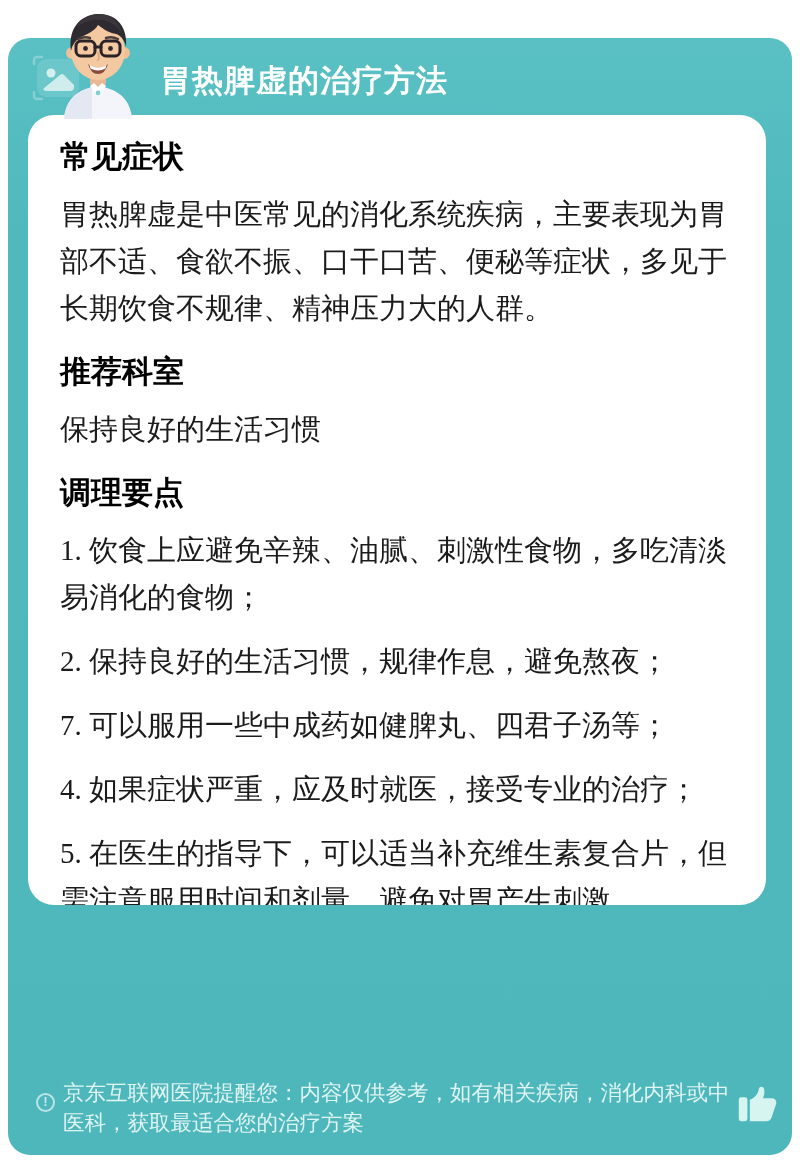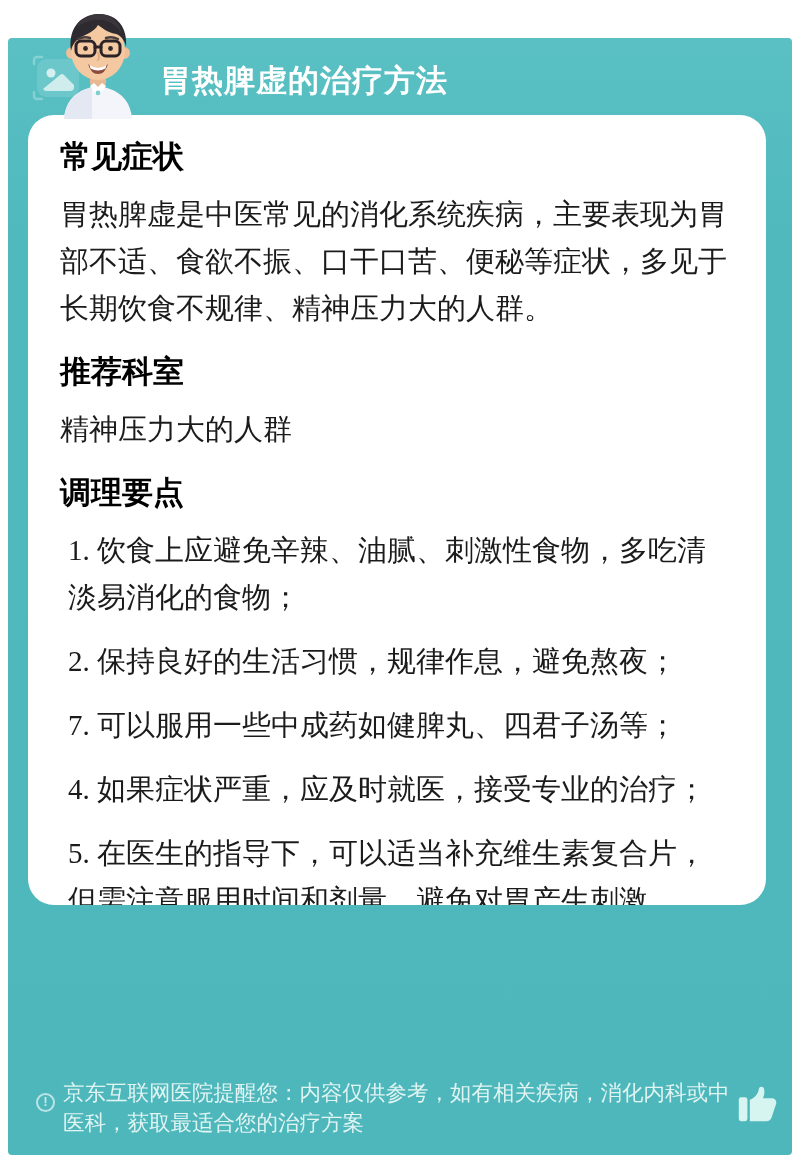--- a/index.html
+++ b/index.html
@@ -9,21 +9,21 @@
     background: #ffffff;
     position: relative;
     overflow: hidden;
   }
 
   
   .panel {
     position: absolute;
     left: 8px; top: 38px;
     width: 784px; height: 1117px;
-    border-radius: 4px;
+    border-radius: 22px;
     background: linear-gradient(180deg, #5AC0C3 0%, #4FB9BE 18%, #4DB7BC 100%);
   }
 
   
   .photo-icon {
     position: absolute;
     left: 22px; top: 16px;
     width: 56px; height: 48px;
   }
   .avatar {
@@ -61,21 +61,21 @@
     line-height: 44px;
     margin: 18px 0 12px 0;
   }
   .card h2:first-child { margin-top: 0; }
   .card p {
     font-size: 29px;
     line-height: 47px;
     color: #1b1b1b;
     margin: 0 0 18px 0;
   }
-  .card .list-item { margin: 0 0 17px 8px; }
+  .card .list-item { margin: 0 0 17px 0; }
   .num { font-family: "Liberation Serif", "DejaVu Serif", serif; }
 
   
   .footer {
     position: absolute;
     left: 16px; top: 1040px;
     width: 756px;
     display: flex;
     align-items: flex-start;
   }
@@ -157,21 +157,21 @@
     <path d="M39.5 58 q8.5 6 17 0 l-1 3.5 q-7.5 4 -15 0 Z" fill="#FFFFFF"></path>
   </svg>
 
   <div class="page-title">胃热脾虚的治疗方法</div>
 
   <div class="card">
     <h2>常见症状</h2>
     <p>胃热脾虚是中医常见的消化系统疾病，主要表现为胃部不适、食欲不振、口干口苦、便秘等症状，多见于长期饮食不规律、精神压力大的人群。</p>
 
     <h2>推荐科室</h2>
-    <p>精神压力大的人群</p>
+    <p>保持良好的生活习惯</p>
 
     <h2>调理要点</h2>
     <p class="list-item num">1. 饮食上应避免辛辣、油腻、刺激性食物，多吃清淡易消化的食物；</p>
     <p class="list-item num">2. 保持良好的生活习惯，规律作息，避免熬夜；</p>
     <p class="list-item num">7. 可以服用一些中成药如健脾丸、四君子汤等；</p>
     <p class="list-item num">4. 如果症状严重，应及时就医，接受专业的治疗；</p>
     <p class="list-item num">5. 在医生的指导下，可以适当补充维生素复合片，但需注意服用时间和剂量，避免对胃产生刺激。</p>
   </div>
 
   <div class="footer">

